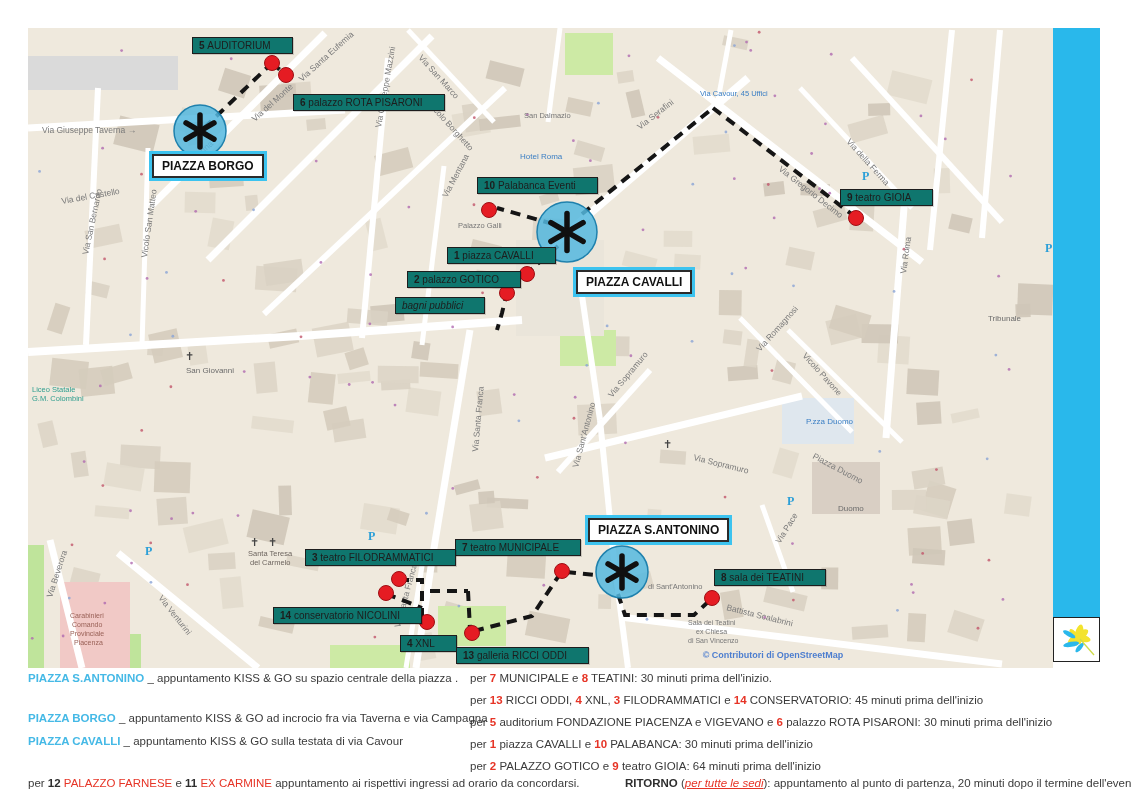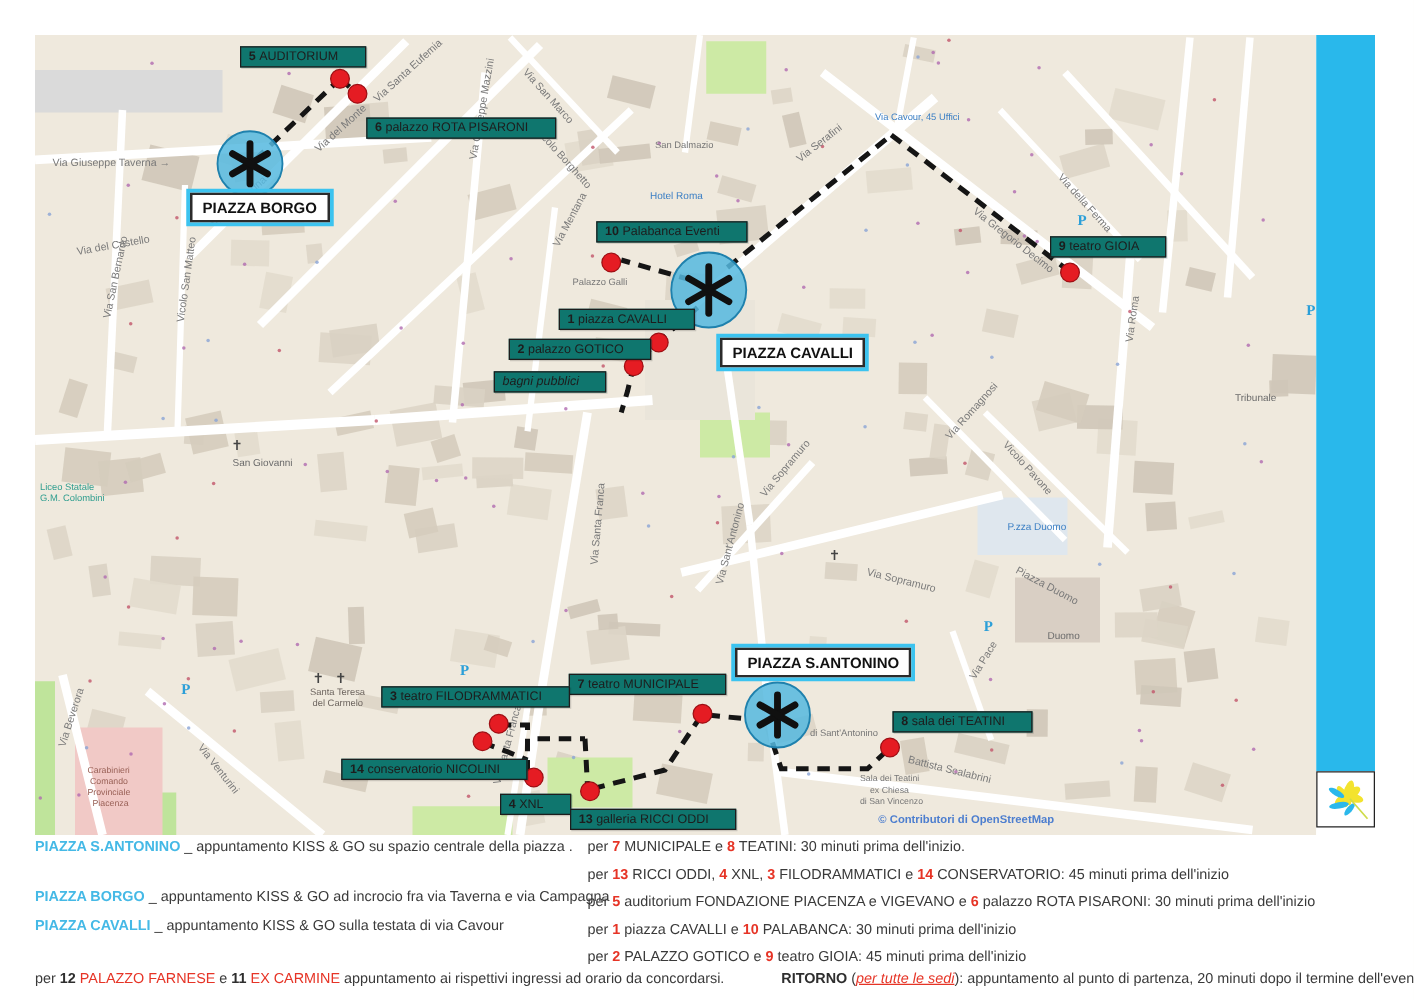--- a/index.html
+++ b/index.html
@@ -467,17 +467,17 @@
       <div class="legend-line" style="left: 28px; top: 672px;"><span class="seg-cyan">PIAZZA S.ANTONINO</span><span> _ appuntamento KISS &amp; GO su spazio centrale della piazza .</span></div>
       <div class="legend-line" style="left: 28px; top: 712px;"><span class="seg-cyan">PIAZZA BORGO</span><span> _ appuntamento KISS &amp; GO ad incrocio fra via Taverna e via Campagna</span></div>
       <div class="legend-line" style="left: 28px; top: 735px;"><span class="seg-cyan">PIAZZA CAVALLI</span><span> _ appuntamento KISS &amp; GO sulla testata di via Cavour</span></div>
       <div class="legend-line" style="left: 28px; top: 777px;"><span>per </span><span class="seg-b">12</span><span> </span><span class="seg-r">PALAZZO FARNESE</span><span> e </span><span class="seg-b">11</span><span> </span><span class="seg-r">EX CARMINE</span><span> appuntamento ai rispettivi ingressi ad orario da concordarsi.</span></div>
     </div>
   <div id="legend-right">
       <div class="legend-line" style="left: 470px; top: 672px;"><span>per </span><span class="seg-rb">7</span><span> MUNICIPALE e </span><span class="seg-rb">8</span><span> TEATINI: 30 minuti prima dell'inizio.</span></div>
       <div class="legend-line" style="left: 470px; top: 694px;"><span>per </span><span class="seg-rb">13</span><span> RICCI ODDI, </span><span class="seg-rb">4</span><span> XNL, </span><span class="seg-rb">3</span><span> FILODRAMMATICI e </span><span class="seg-rb">14</span><span> CONSERVATORIO: 45 minuti prima dell'inizio</span></div>
       <div class="legend-line" style="left: 470px; top: 716px;"><span>per </span><span class="seg-rb">5</span><span> auditorium FONDAZIONE PIACENZA e VIGEVANO e </span><span class="seg-rb">6</span><span> palazzo ROTA PISARONI: 30 minuti prima dell'inizio</span></div>
       <div class="legend-line" style="left: 470px; top: 738px;"><span>per </span><span class="seg-rb">1</span><span> piazza CAVALLI e </span><span class="seg-rb">10</span><span> PALABANCA: 30 minuti prima dell'inizio</span></div>
-      <div class="legend-line" style="left: 470px; top: 760px;"><span>per </span><span class="seg-rb">2</span><span> PALAZZO GOTICO e </span><span class="seg-rb">9</span><span> teatro GIOIA: 45 minuti prima dell'inizio</span></div>
+      <div class="legend-line" style="left: 470px; top: 760px;"><span>per </span><span class="seg-rb">2</span><span> PALAZZO GOTICO e </span><span class="seg-rb">9</span><span> teatro GIOIA: 64 minuti prima dell'inizio</span></div>
       <div class="legend-line" style="left: 625px; top: 777px;"><span class="seg-b">RITORNO</span><span> (</span><span class="seg-ru">per tutte le sedi</span><span>): appuntamento al punto di partenza, 20 minuti dopo il termine dell'evento</span></div>
     </div>
 
 </div>
 
 </body></html>

